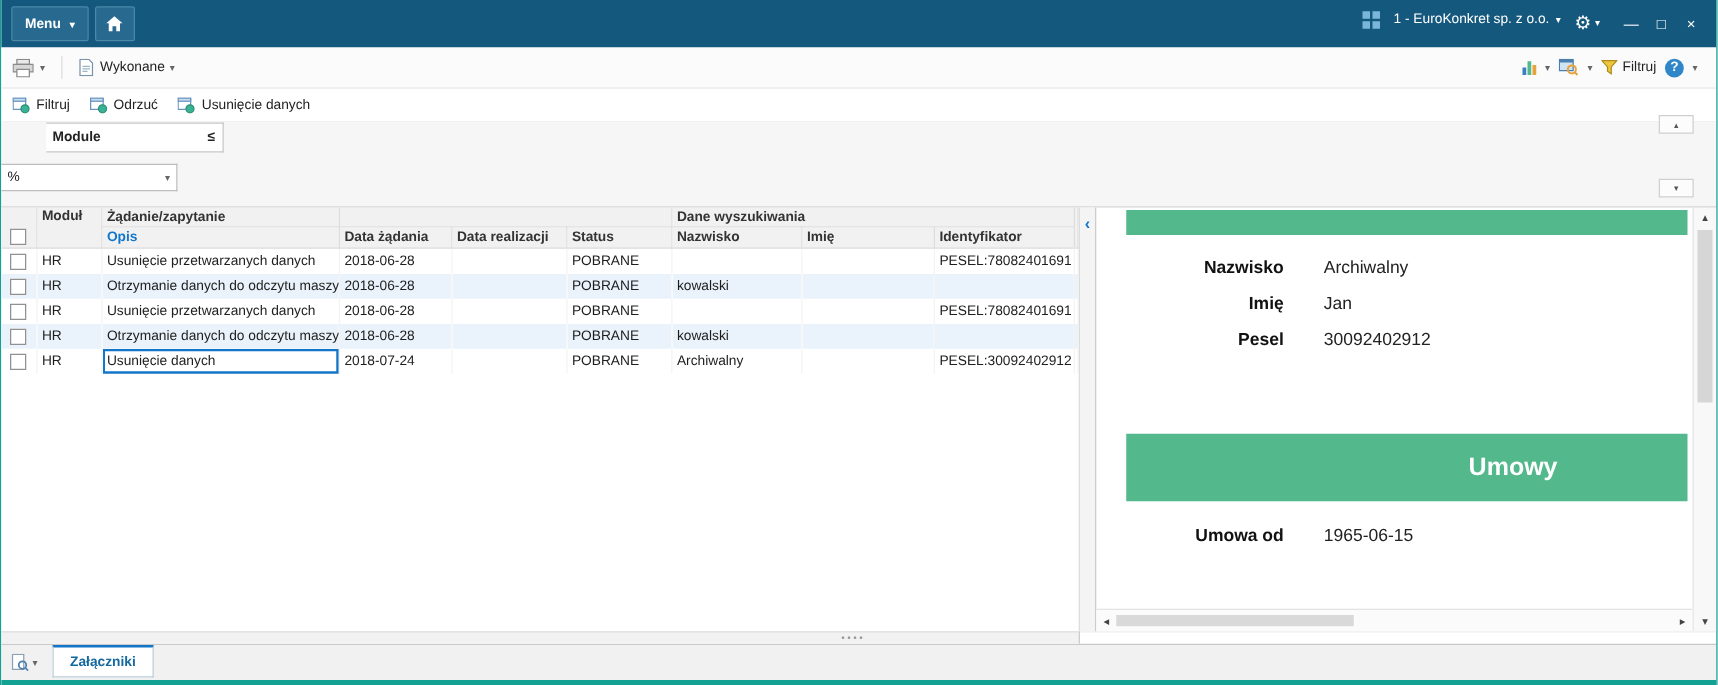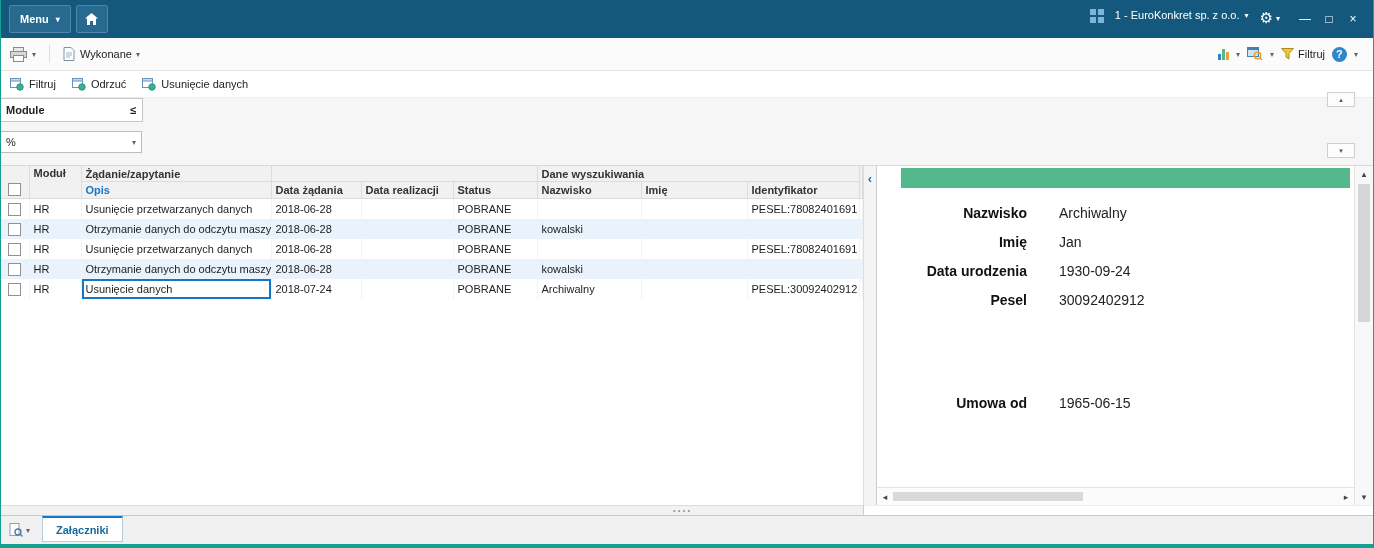--- a/index.html
+++ b/index.html
@@ -30,21 +30,21 @@
   .chart-icon i{display:block;width:3px;}
   .help-circle{width:15px;height:15px;border-radius:50%;background:#2f86c8;color:#fff;font-weight:bold;font-size:11px;display:flex;align-items:center;justify-content:center;cursor:pointer;}
   .filtruj{display:flex;align-items:center;gap:4px;cursor:pointer;}
 
   
   .toolbar2{height:26px;background:#fff;border-bottom:1px solid #ededed;display:flex;align-items:center;gap:16px;padding:0 9px;flex-shrink:0;}
   .action-btn{display:flex;align-items:center;gap:5px;cursor:pointer;}
 
   
   .filter-panel{height:67px;background:#f6f6f6;border-bottom:1px solid #d8d8d8;flex-shrink:0;position:relative;}
-  .module-box{width:130px;height:22px;background:#fff;border:1px solid #c6c6c6;border-left:none;display:flex;align-items:center;justify-content:space-between;padding:0 6px 0 5px;font-weight:bold;}
+  .module-box{width:130px;height:22px;background:#fff;border:1px solid #c6c6c6;border-left:none;display:flex;align-items:center;justify-content:space-between;padding:0 6px 0 5px;font-weight:bold;margin-left:36px;}
   .module-select{margin-top:9px;width:130px;height:20px;background:#fff;border:1px solid #bdbdbd;border-left:none;display:flex;align-items:center;justify-content:space-between;padding:0 5px;cursor:pointer;}
   .scroll-toggle{position:absolute;right:18px;width:26px;height:13px;background:#fcfcfc;border:1px solid #cfcfcf;display:flex;align-items:center;justify-content:center;font-size:7px;color:#555;cursor:pointer;}
   .scroll-toggle.up{top:-6px;}
   .scroll-toggle.down{bottom:7px;}
 
   
   .main{flex:1;display:flex;min-height:0;}
   .table-area{width:862px;flex-shrink:0;overflow:hidden;background:#fff;}
   table{border-collapse:collapse;table-layout:fixed;width:100%;}
   th,td{overflow:hidden;white-space:nowrap;}
@@ -329,29 +329,28 @@
           <div class="fields">
             <div class="frow">
               <div class="flabel">Nazwisko</div>
               <div class="fvalue">Archiwalny</div>
             </div>
             <div class="frow">
               <div class="flabel">Imię</div>
               <div class="fvalue">Jan</div>
             </div>
             <div class="frow">
-              <div class="flabel">Data urodzenia</div>
-              <div class="fvalue">1930-09-24</div>
-            </div>
-            <div class="frow">
               <div class="flabel">Pesel</div>
               <div class="fvalue">30092402912</div>
             </div>
           </div>
           <div class="spacer"></div>
+          <div class="section-header">
+            <span>Umowy</span>
+          </div>
           <div class="gap12"></div>
           <div class="frow">
             <div class="flabel">Umowa od</div>
             <div class="fvalue">1965-06-15</div>
           </div>
           <div class="hscroll">
             <div class="hs-arrow">◂</div>
             <div class="hs-thumb"></div>
             <div class="hs-track"></div>
             <div class="hs-arrow">▸</div>

